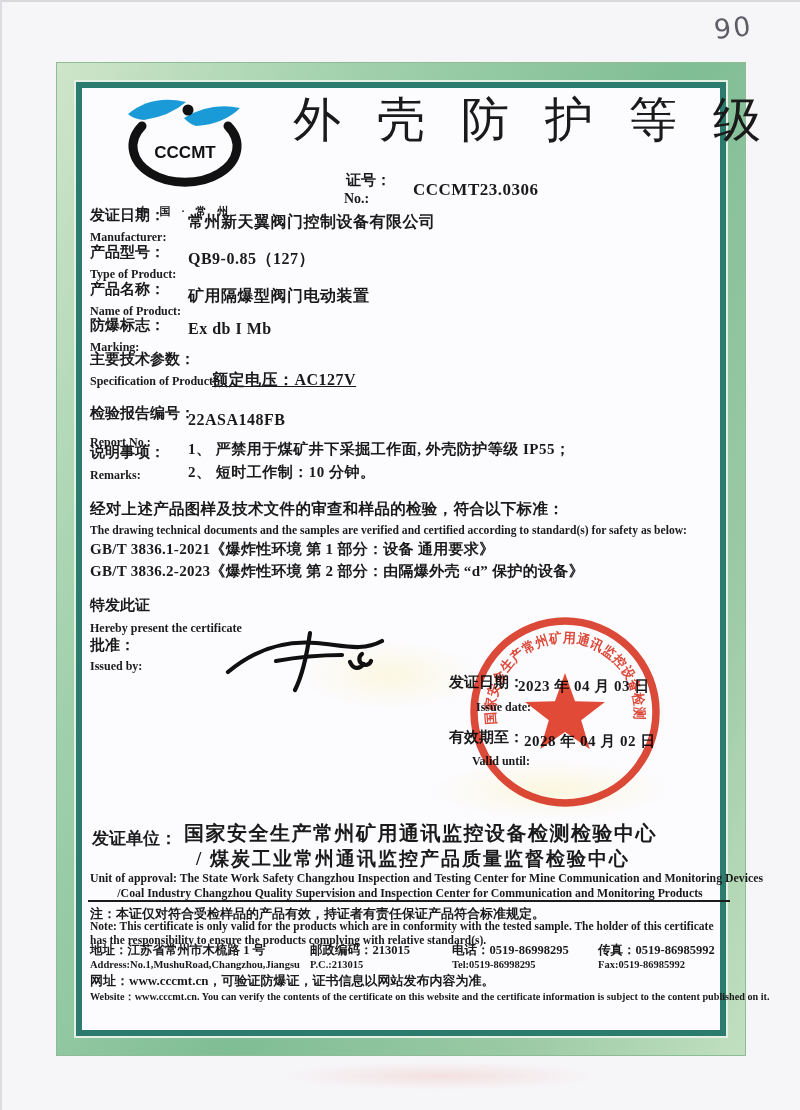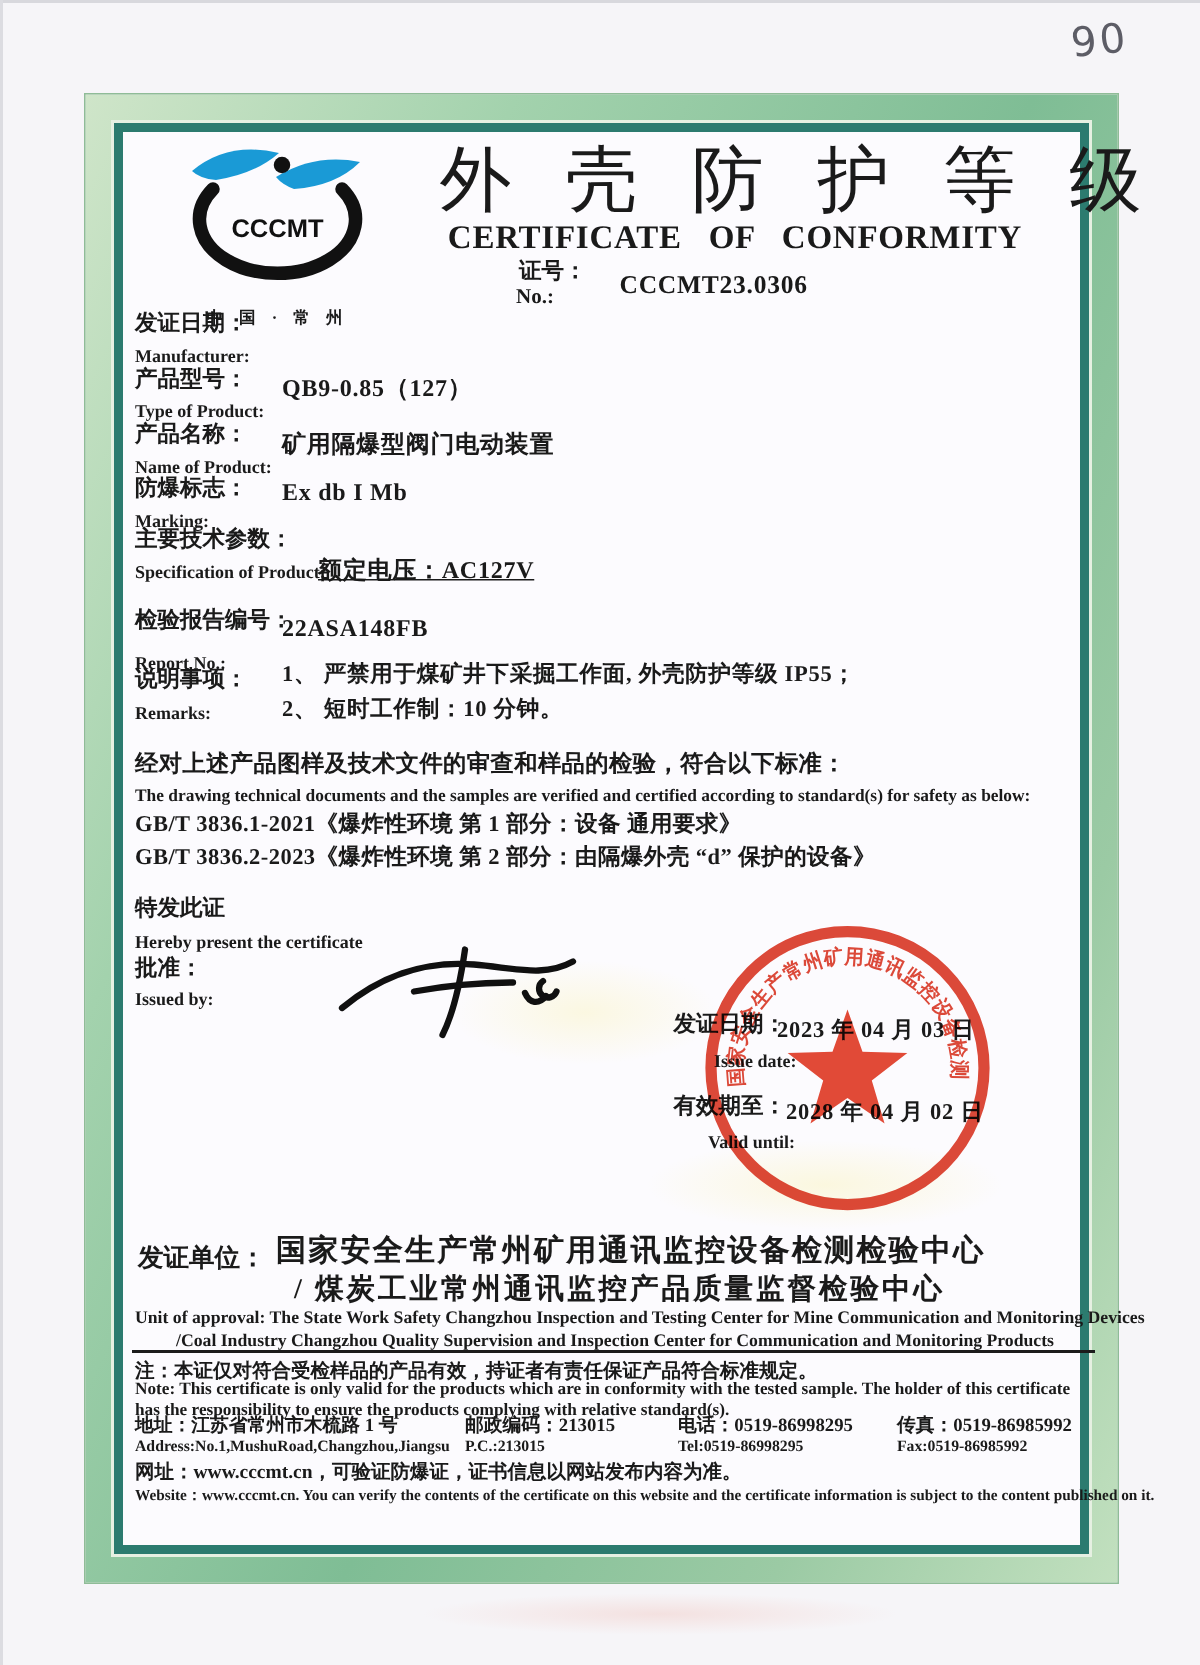--- a/index.html
+++ b/index.html
@@ -64,28 +64,28 @@
   <svg class="abs" style="left:100px;top:92px;" width="170" height="108" viewBox="0 0 170 108">
     <path d="M 42 34 A 52 36 0 1 0 128 34" fill="none" stroke="#111111" stroke-width="9" stroke-linecap="round"></path>
     <path d="M28 22 Q52 2 86 10 Q70 24 44 28 Q33 27 28 22 Z" fill="#1a9ad6"></path>
     <path d="M84 26 Q110 10 140 16 Q124 32 96 34 Q88 31 84 26 Z" fill="#1a9ad6"></path>
     <circle cx="88" cy="18" r="5.5" fill="#111111"></circle>
     <text x="85" y="66" text-anchor="middle" font-family="Liberation Sans, sans-serif" font-size="17" font-weight="bold" fill="#111">CCCMT</text>
   </svg>
   <div class="abs logo-region" style="left:96px;top:204px;width:178px;">中 国 · 常 州</div>
 
   <div class="abs title-cn" style="left:293px;top:88px;">外壳防护等级</div>
-  <div class="abs title-en" style="left:265px;top:145px;width:450px;text-align:center;">CERTIFICATE  OF  CONFORMITY</div>
 
   <div class="abs lbl-cn" style="left:346px;top:171px;">证号：</div>
   <div class="abs lbl-en" style="left:344px;top:191px;font-size:14px;">No.:</div>
   <div class="abs val" style="left:402px;top:180px;font-size:17px;font-weight:700;margin-left:11px;">CCCMT23.0306</div>
 
   <div class="abs lbl-cn" style="left:90px;top:206px;">发证日期：</div>
   <div class="abs lbl-en" style="left:90px;top:230px;">Manufacturer:</div>
+  <div class="abs val" style="left:188px;top:212px;">常州新天翼阀门控制设备有限公司</div>
 
   <div class="abs lbl-cn" style="left:90px;top:243px;">产品型号：</div>
   <div class="abs lbl-en" style="left:90px;top:267px;">Type of Product:</div>
   <div class="abs val" style="left:188px;top:249px;">QB9-0.85（127）</div>
 
   <div class="abs lbl-cn" style="left:90px;top:280px;">产品名称：</div>
   <div class="abs lbl-en" style="left:90px;top:304px;">Name of Product:</div>
   <div class="abs val" style="left:188px;top:286px;">矿用隔爆型阀门电动装置</div>
 
   <div class="abs lbl-cn" style="left:90px;top:316px;">防爆标志：</div>

